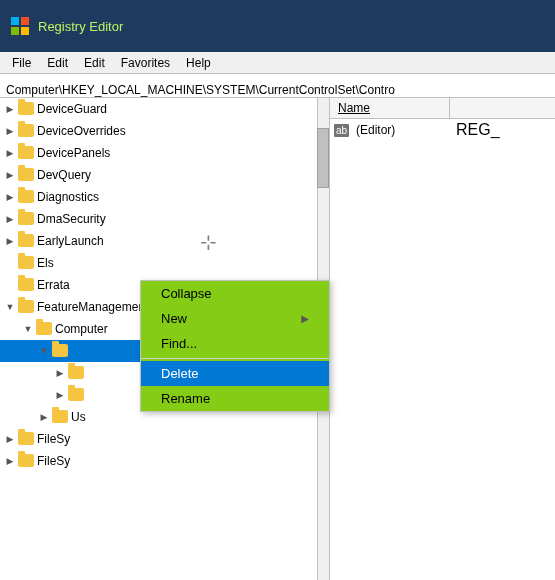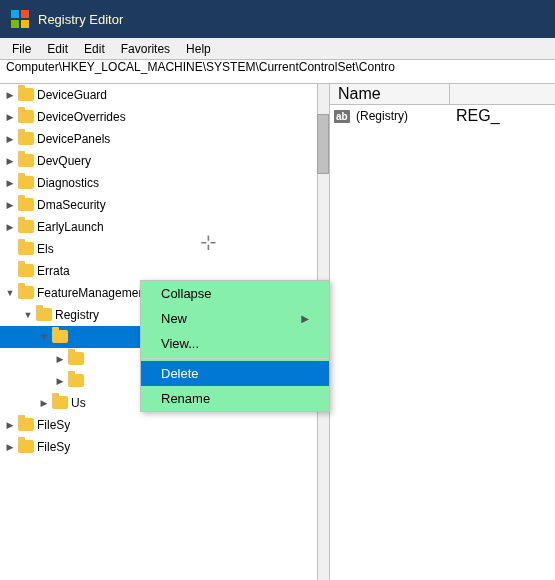--- a/index.html
+++ b/index.html
@@ -9,22 +9,22 @@
       font-family: 'Segoe UI', Arial, sans-serif;
       font-size: 12px;
       background: #f0f0f0;
       overflow: hidden;
       user-select: none;
     }
 
     
     #title-bar {
       background: #1e3a5f;
-      color: #fef9c3;
-      height: 38px;
+      color: #bef264;
+      height: 52px;
       display: flex;
       align-items: center;
       padding: 0 10px;
       gap: 8px;
     }
     #title-bar .app-icon {
       width: 20px;
       height: 20px;
       display: flex;
       align-items: center;
@@ -49,21 +49,21 @@
       cursor: pointer;
       font-size: 12px;
       text-align: center;
     }
 
     
     #address-bar {
       background: white;
       height: 24px;
       display: flex;
-      align-items: flex-start;
+      align-items: flex-end;
       border-bottom: 1px solid #c0c0c0;
       padding: 0 6px;
       font-size: 12px;
       overflow: hidden;
       white-space: nowrap;
       color: #000;
     }
 
     
     #main-content {
@@ -182,59 +182,60 @@
       flex: 1;
       overflow: hidden;
     }
     #right-panel-header {
       display: flex;
       border-bottom: 1px solid #c0c0c0;
       background: #f5f5f5;
     }
     .col-header {
       padding: 2px 8px;
-      font-size: 16px;
+      font-size: 12px;
       font-weight: 400;
       border-right: 1px solid #c0c0c0;
       height: 20px;
       display: flex;
       align-items: center;
+      text-decoration: underline;
     }
     .col-name { width: 120px; }
     .col-type { flex: 1; }
 
     .registry-value-row {
       display: flex;
       align-items: center;
       height: 22px;
       padding: 0 4px;
     }
     .reg-icon {
       width: 18px;
       height: 14px;
       margin-right: 4px;
       flex-shrink: 0;
     }
     .reg-ab {
       font-size: 10px;
-      font-weight: bold;
+      font-weight: normal;
       color: white;
       background: #737373;
       border-radius: 1px;
       padding: 1px 2px;
       display: inline-block;
     }
 
     
     #context-menu {
       position: absolute;
       left: 140px;
       top: 280px;
       width: 190px;
-      background: #86efac;
+      background: #84cc16;
       border: 1px solid #c0c0c0;
       box-shadow: 2px 2px 6px rgba(0,0,0,0.25);
       z-index: 100;
       font-size: 13px;
     }
     .ctx-item {
       padding: 5px 20px;
       cursor: pointer;
       display: flex;
       align-items: center;
@@ -355,21 +356,21 @@
 
       <div class="tree-item indent-0">
         <span class="expander">▼</span>
         <span class="folder-icon"><span class="folder-open"></span></span>
         <span class="label">FeatureManagement</span>
       </div>
 
       <div class="tree-item" style="padding-left:20px;">
         <span class="expander">▼</span>
         <span class="folder-icon"><span class="folder-open"></span></span>
-        <span class="label">Registry</span>
+        <span class="label">Computer</span>
       </div>
 
       <div class="tree-item selected" style="padding-left:36px;">
         <span class="expander">▼</span>
         <span class="folder-icon"><span class="folder-open"></span></span>
         <span class="label"></span>
       </div>
 
       <div class="tree-item" style="padding-left:52px;">
         <span class="expander">▶</span>
@@ -407,38 +408,38 @@
       <div class="scroll-thumb"></div>
     </div>
   </div>
 
   <div id="right-panel">
     <div id="right-panel-header">
       <div class="col-header col-name">Name</div>
     </div>
     <div class="registry-value-row">
       <span class="reg-icon"><span class="reg-ab">ab</span></span>
-      <span style="min-width:100px; font-size:12px;">(Registry)</span>
+      <span style="min-width:100px; font-size:12px;">(Editor)</span>
       <span style="font-size:16px;">REG_</span>
     </div>
   </div>
 </div>
 
 <div class="move-cursor">⊹</div>
 
 <div id="context-menu">
   <div class="ctx-item">
     <span>Collapse</span>
   </div>
   <div class="ctx-item">
     <span>New</span>
     <span class="ctx-arrow">▶</span>
   </div>
   <div class="ctx-item">
-    <span>View...</span>
+    <span>Find...</span>
   </div>
   <div class="ctx-separator"></div>
   <div class="ctx-item highlighted">
     <span>Delete</span>
   </div>
   <div class="ctx-item">
     <span>Rename</span>
   </div>
 </div>
 

